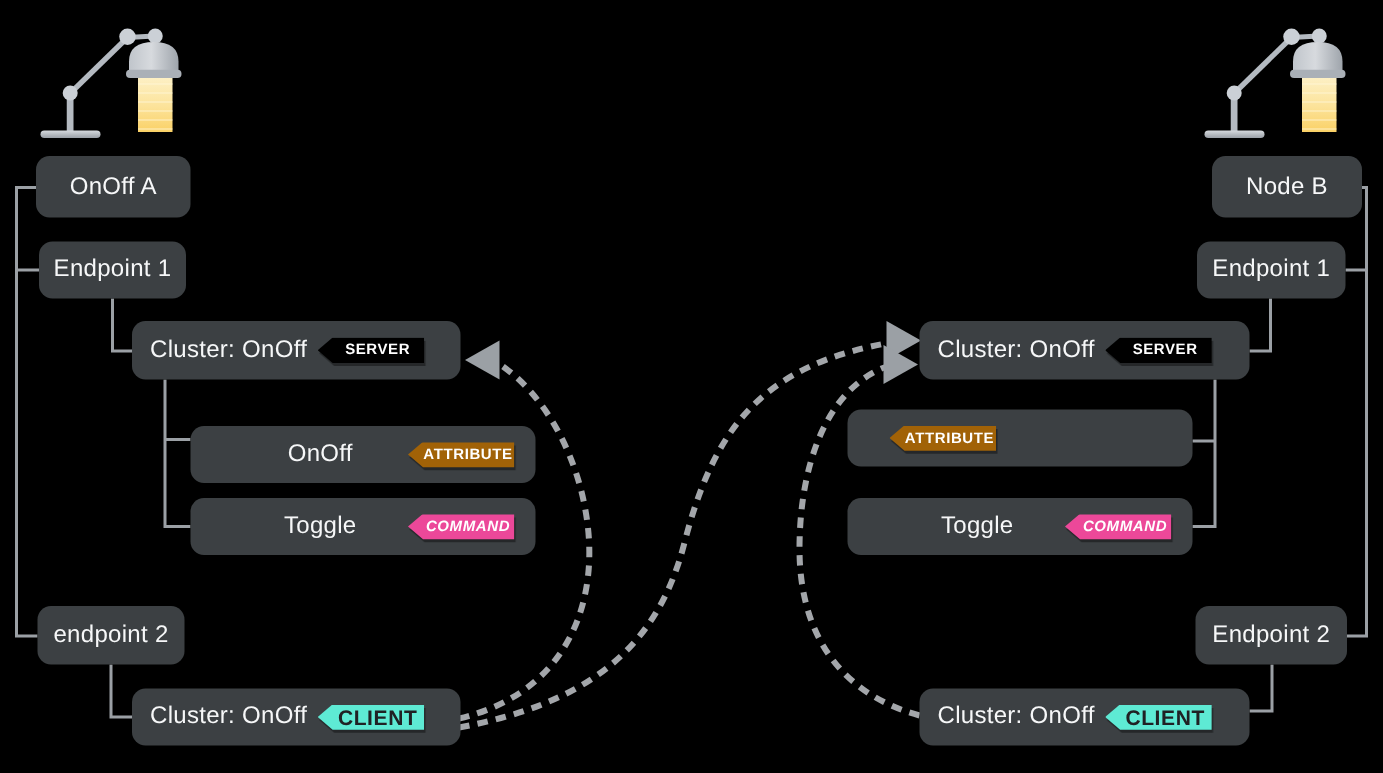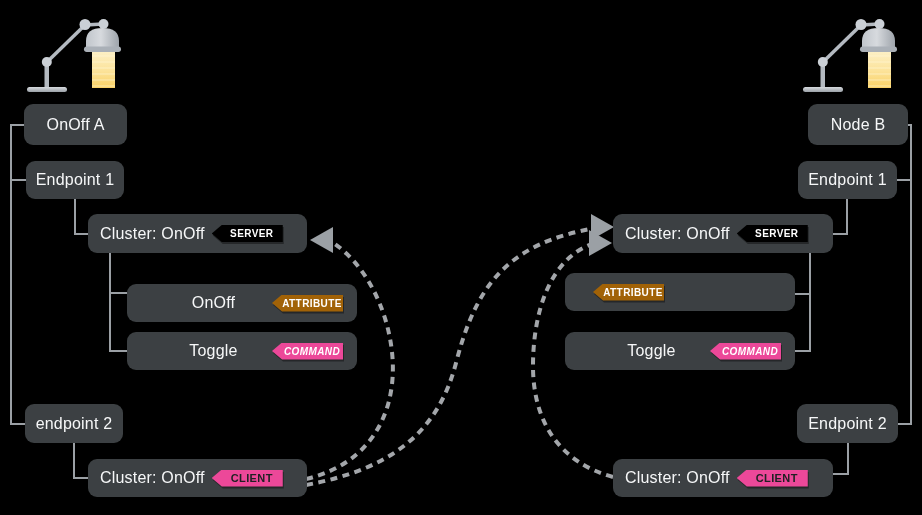--- a/index.html
+++ b/index.html
@@ -31,21 +31,21 @@
     display:flex;align-items:center;justify-content:center;
     width:71px;height:17px;box-sizing:border-box;
     padding-left:9px;
     clip-path:polygon(10px 0,100% 0,100% 100%,10px 100%,0 50%);
     font-size:10px;font-weight:bold;letter-spacing:.4px;
     color:#fff;white-space:nowrap;
   }
   .badge.server{background:#000000;}
   .badge.attribute{background:#a16207;}
   .badge.command{background:#ec4899;font-style:italic;}
-  .badge.client{background:#ec4899;color:#202124;font-size:11px;}
+  .badge.client{background:#5eead4;color:#202124;font-size:14px;}
 </style>
 </head>
 <body>
 
 <div class="stage">
 
   <svg class="layer" width="922" height="515" viewBox="0 0 922 515">
     <defs>
       <linearGradient id="metal" x1="0" y1="0" x2="0" y2="1">
         <stop offset="0" stop-color="#d6dade"></stop>

